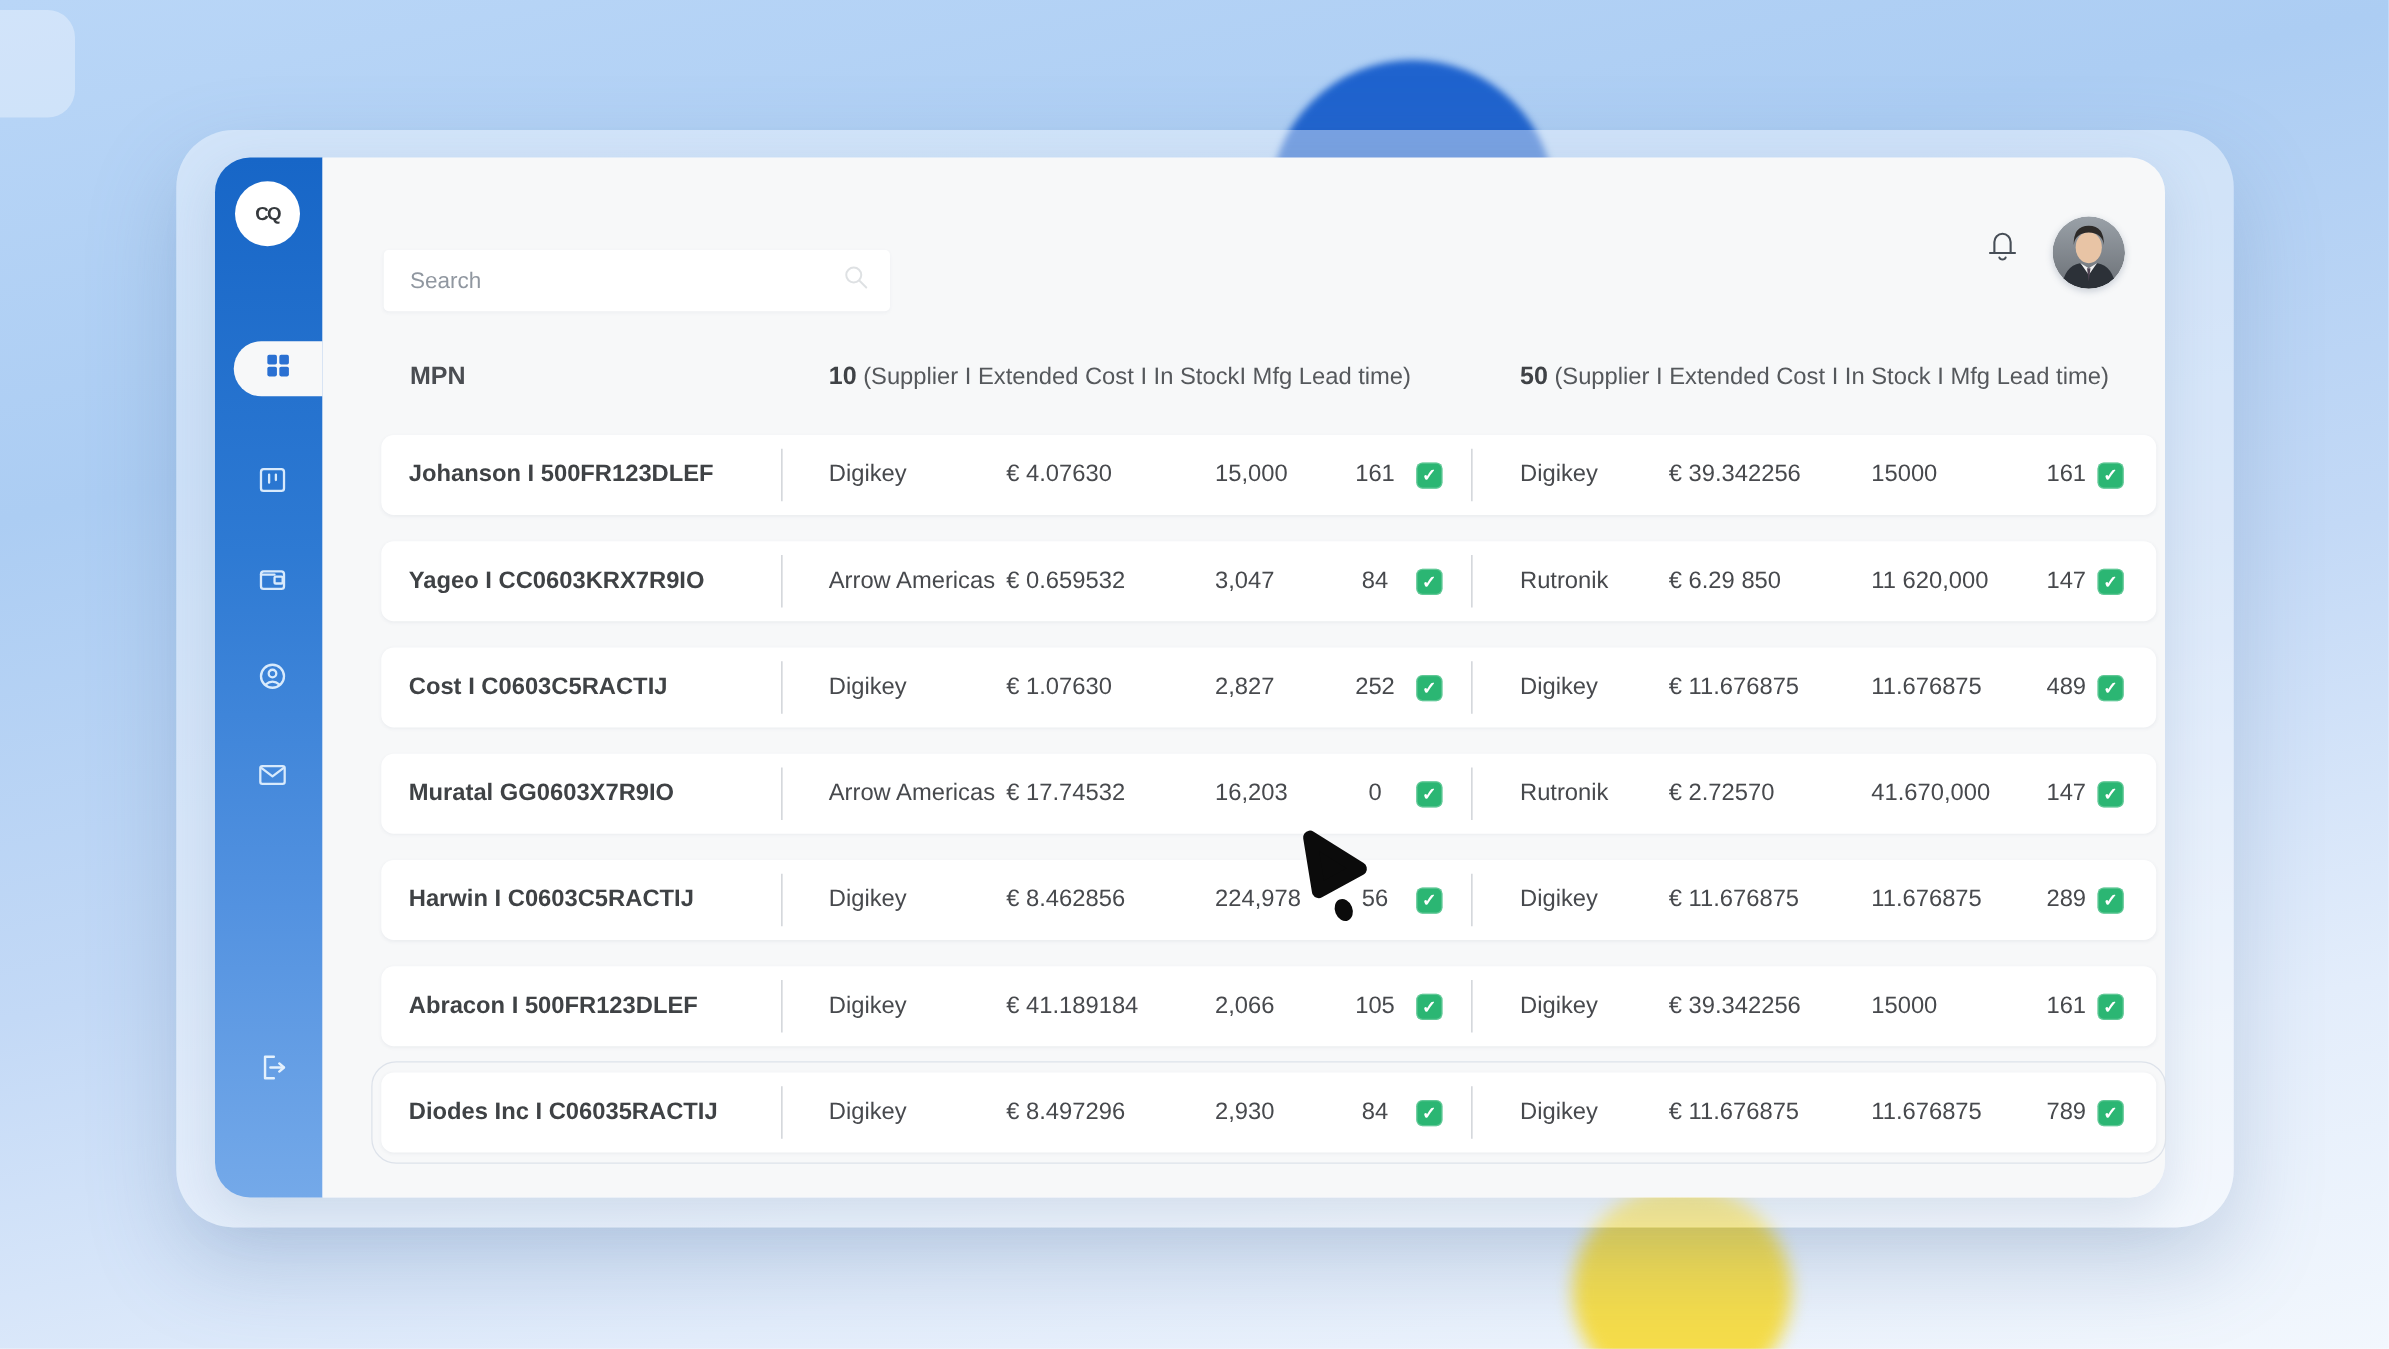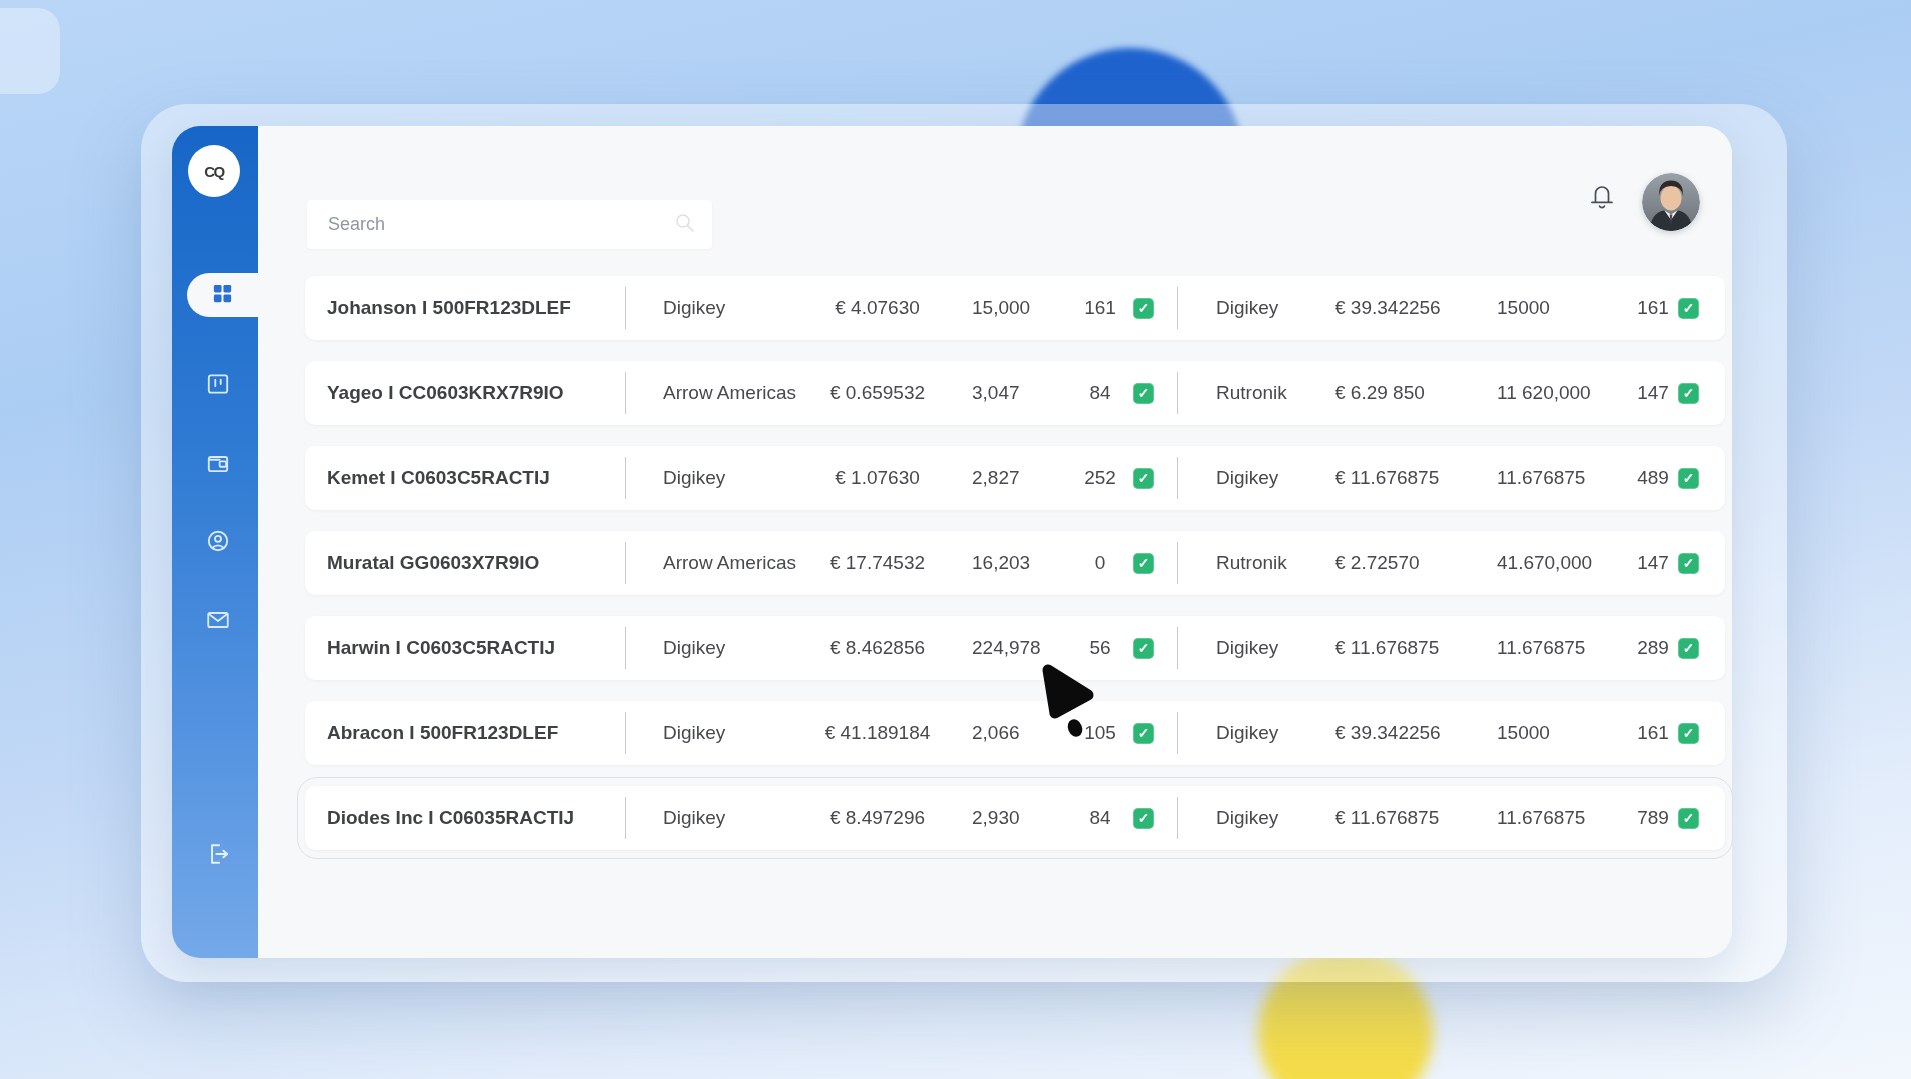--- a/index.html
+++ b/index.html
@@ -58,21 +58,21 @@
 
   .row { position:relative; height:64px; background:#ffffff; border-radius:10px; margin-bottom:21px;
     box-shadow:0 1px 3px rgba(50,70,100,0.06); cursor:pointer; }
   .row:last-child { margin-bottom:0; }
   .c { font-size:19px; color:#47494d; white-space:nowrap; }
   .mpn  { padding-left:22px; color:#3f4245;font-weight:bold; }
   .sup1 { padding-left:38px; position:relative; }
   .sup2 { padding-left:39px; position:relative; }
   .sup1::before, .sup2::before { content:""; position:absolute; left:0; top:-10px; height:42px; width:1px;
     background:#c7cbd1; }
-  .cost1 { text-align:center; }
+  .cost1 { text-align:left; }
   .stock1 { padding-left:22px; }
   .lead1 { text-align:center; }
   .chk { display:flex; align-items:center; padding-left:8px; }
   .chk2 { padding-left:7px; }
   .stock2 { padding-left:2px; }
   .lead2 { text-align:center; }
   .check { width:21px; height:21px; border-radius:5px; background:#2bb673; color:#ffffff; font-size:14px;
     font-weight:bold; display:flex; align-items:center; justify-content:center; cursor:pointer;
     box-shadow:inset 0 0 0 1px rgba(255,255,255,0.25); }
   .row.selected::after { content:""; position:absolute; inset:-9px -8px; border:1px solid #dde2ea;
@@ -191,20 +191,31 @@
           <path d="M17 23 Q16.5 7.5 29 7.5 Q41.5 7.5 41 23 Q40 13.5 29 13 Q18 13.5 17 23 Z" fill="#2d2a28"></path>
           <path d="M7 58 Q9.5 39.5 22 37.5 L29 44 L36 37.5 Q48.5 39.5 51 58 Z" fill="#2c3138"></path>
           <path d="M22.5 37.5 L29 47 L35.5 37.5 L29 41.5 Z" fill="#f1f1f1"></path>
           <path d="M27.6 41.5 L29 52 L30.4 41.5 Z" fill="#4e4352"></path>
         </g>
       </svg>
     </div>
 
     <div class="table">
 
+      <div class="thead grid-cols">
+        <div class="th-mpn">MPN</div>
+        <div class="th-cap th-cap-1">
+          <span class="qty">10</span>
+          <span>(Supplier I Extended Cost I In StockI Mfg Lead time)</span>
+        </div>
+        <div class="th-cap th-cap-2">
+          <span class="qty">50</span>
+          <span>(Supplier I Extended Cost I In Stock I Mfg Lead time)</span>
+        </div>
+      </div>
 
       <div class="row grid-cols">
         <div class="c mpn">Johanson I 500FR123DLEF</div>
         <div class="c sup1">Digikey</div>
         <div class="c cost1">€ 4.07630</div>
         <div class="c stock1">15,000</div>
         <div class="c lead1">161</div>
         <div class="c chk">
             <span class="check">✓</span>
           </div>
@@ -229,21 +240,21 @@
         <div class="c sup2">Rutronik</div>
         <div class="c cost2">€ 6.29 850</div>
         <div class="c stock2">11 620,000</div>
         <div class="c lead2">147</div>
         <div class="c chk chk2">
             <span class="check">✓</span>
           </div>
       </div>
 
       <div class="row grid-cols">
-        <div class="c mpn">Kemet I C0603C5RACTIJ</div>
+        <div class="c mpn">Cost I C0603C5RACTIJ</div>
         <div class="c sup1">Digikey</div>
         <div class="c cost1">€ 1.07630</div>
         <div class="c stock1">2,827</div>
         <div class="c lead1">252</div>
         <div class="c chk">
             <span class="check">✓</span>
           </div>
         <div class="c sup2">Digikey</div>
         <div class="c cost2">€ 11.676875</div>
         <div class="c stock2">11.676875</div>

